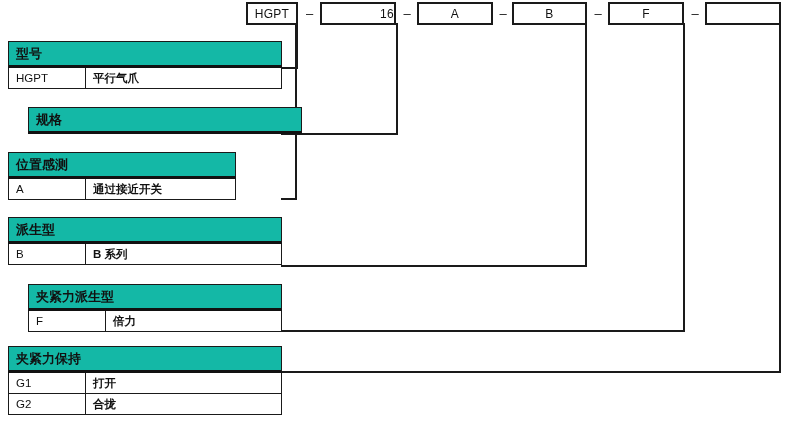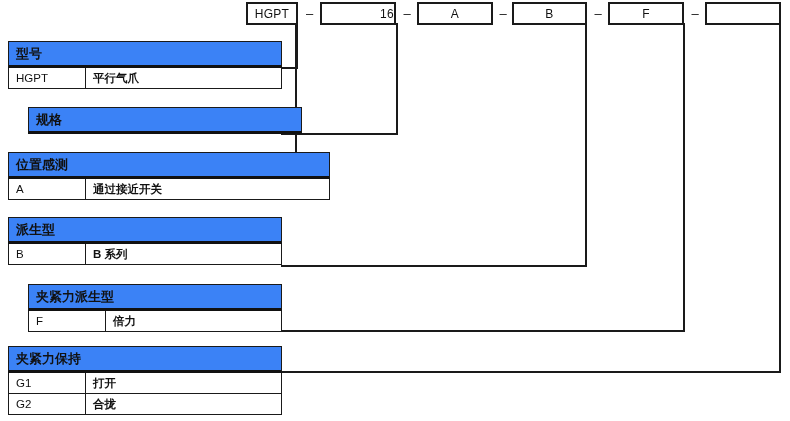--- a/index.html
+++ b/index.html
@@ -32,21 +32,21 @@
   
   .table{
     position:absolute;
     box-sizing:border-box;
     z-index:3;
   }
   .thead{
     box-sizing:border-box;
     border:1px solid #1a1a1a;
     border-bottom:3px solid #111;
-    background:#3b82f6;
+    background:#14b8a6;
     height:27px;
     display:flex;align-items:center;
     padding-left:7px;
     font-size:13px;
     font-weight:bold;
     color:#111;
   }
   .trow{
     box-sizing:border-box;
     border:1px solid #1a1a1a;
@@ -149,21 +149,21 @@
       <div class="tdesc">平行气爪</div>
     </div>
   </div>
 
   <div class="table" style="left:8px;top:107px;width:274px;margin-left:20px;">
     <div class="thead">
       <span>规格</span>
     </div>
   </div>
 
-  <div class="table" style="left:8px;top:152px;width:322px;">
+  <div class="table" style="left:8px;top:152px;width:228px;">
     <div class="thead">
       <span>位置感测</span>
     </div>
     <div class="trow">
       <div class="tcode">A</div>
       <div class="tdesc">通过接近开关</div>
     </div>
   </div>
 
   <div class="table" style="left:8px;top:217px;width:274px;">

